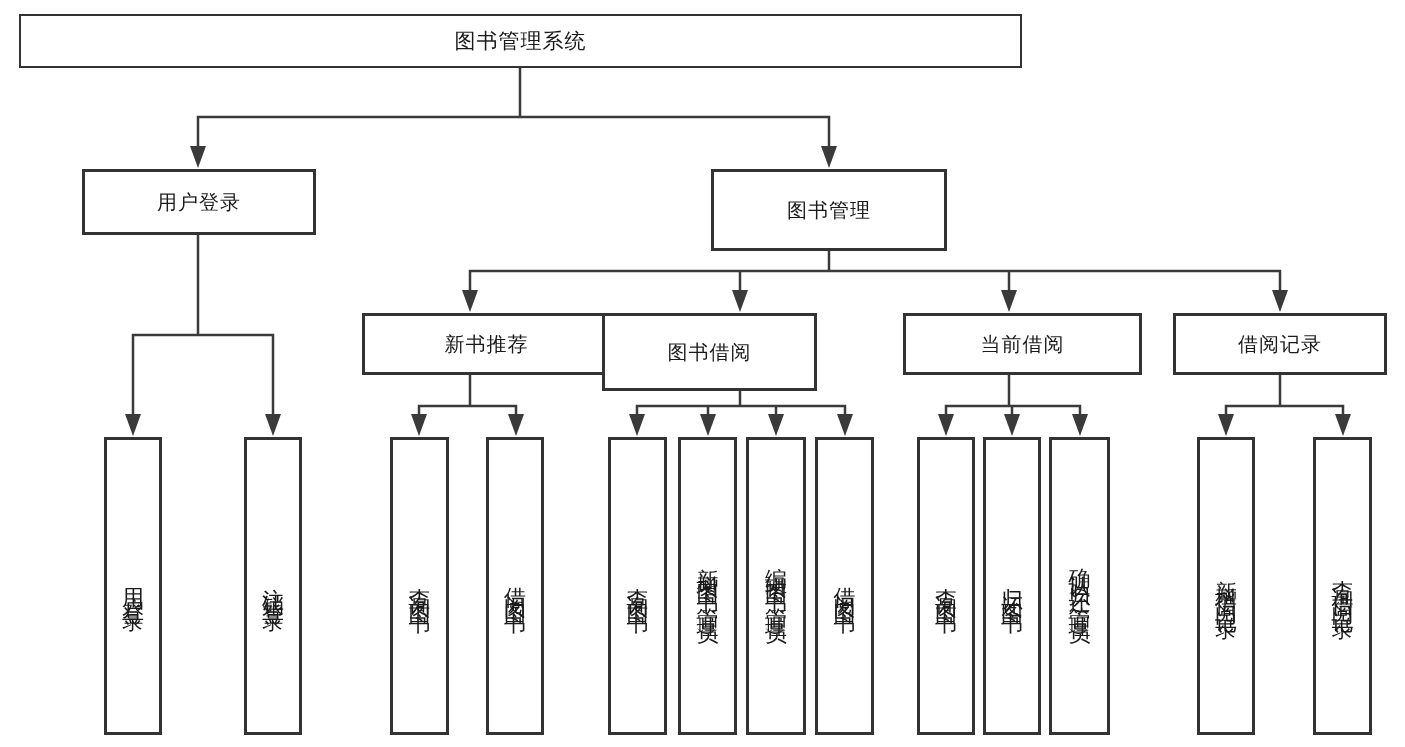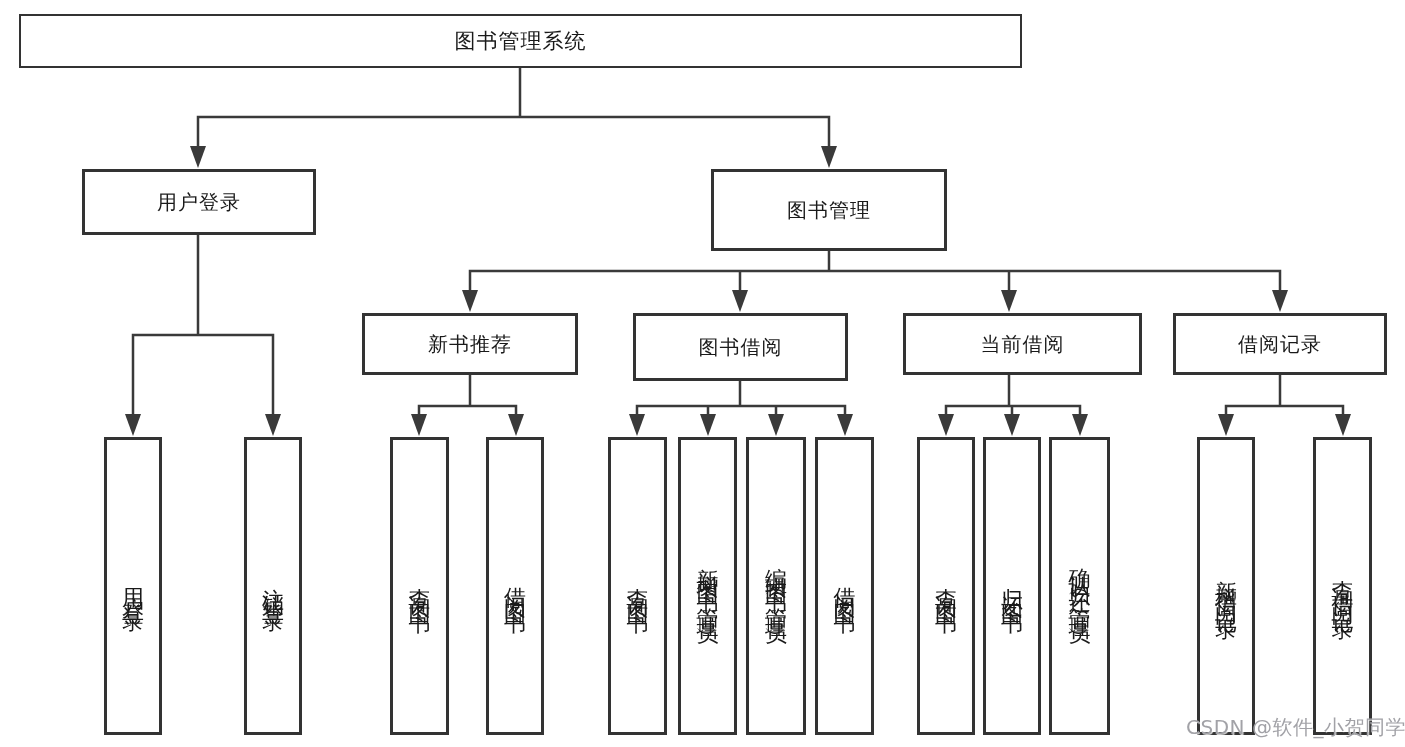--- a/index.html
+++ b/index.html
@@ -71,22 +71,22 @@
       <polygon points="1226,436 1218,414 1234,414"></polygon>
       <polygon points="1343,436 1335,414 1351,414"></polygon>
     </g>
   </svg>
 
   <div class="node root" style="left:19px;top:14px;width:1003px;height:54px">图书管理系统</div>
 
   <div class="node" style="left:82px;top:169px;width:234px;height:66px">用户登录</div>
   <div class="node" style="left:711px;top:169px;width:236px;height:82px">图书管理</div>
 
-  <div class="node" style="left:362px;top:313px;width:216px;height:62px">新书推荐</div>
-  <div class="node" style="left:633px;top:313px;width:215px;height:68px">图书借阅</div>
+  <div class="node" style="left:362px;top:313px;width:249px;height:62px">新书推荐</div>
+  <div class="node" style="left:602px;top:313px;width:215px;height:78px">图书借阅</div>
   <div class="node" style="left:903px;top:313px;width:239px;height:62px">当前借阅</div>
   <div class="node" style="left:1173px;top:313px;width:214px;height:62px">借阅记录</div>
 
   <div class="leaf" style="left:104px;width:58px">
     <span>用户登录</span>
   </div>
   <div class="leaf" style="left:244px;width:58px">
     <span>注销登录</span>
   </div>
 
@@ -120,15 +120,14 @@
     <span>确认归还（管理员）</span>
   </div>
 
   <div class="leaf" style="left:1197px;width:58px">
     <span>新增借阅记录</span>
   </div>
   <div class="leaf" style="left:1313px;width:59px">
     <span>查询借阅记录</span>
   </div>
 
-  <div class="watermark">CSDN @软件_小贺同学</div>
 
 </div>
 
 </body></html>

